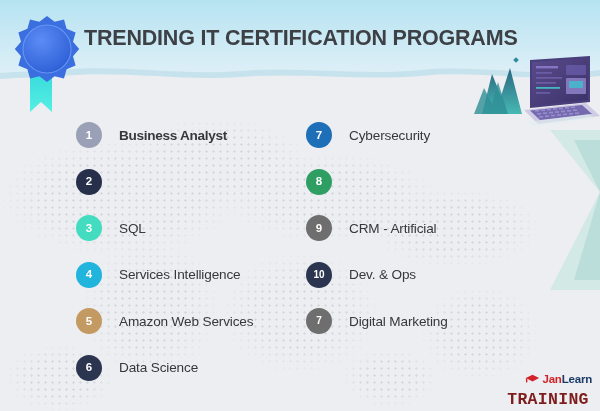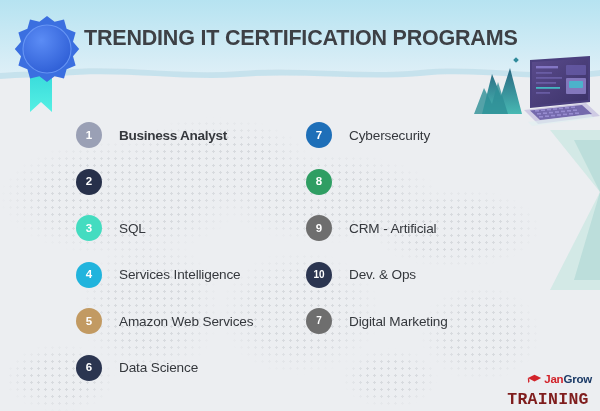--- a/index.html
+++ b/index.html
@@ -326,21 +326,21 @@
 
   <div class="logo">
     <div class="logo-row1">
       <span class="logo-cap">
         <svg viewBox="0 0 18 12" width="15" height="11">
           <path d="M1 5.5 L9 1.5 L17 5.5 L9 9.5 Z" fill="#d2232a"></path>
           <path d="M1 5.5 L1.4 11.4 L3 9.8 L2.6 5.9 Z" fill="#d2232a"></path>
         </svg>
       </span>
       <span class="logo-jan">Jan</span>
-      <span class="logo-bask">Grow</span>
+      <span class="logo-bask">Learn</span>
     </div>
     <div class="logo-training">TRAINING</div>
     <div class="logo-tag">
       <span class="rule"></span>
       <span class="tagline">Learn and Grow</span>
       <span class="rule"></span>
     </div>
   </div>
 
 </div>

